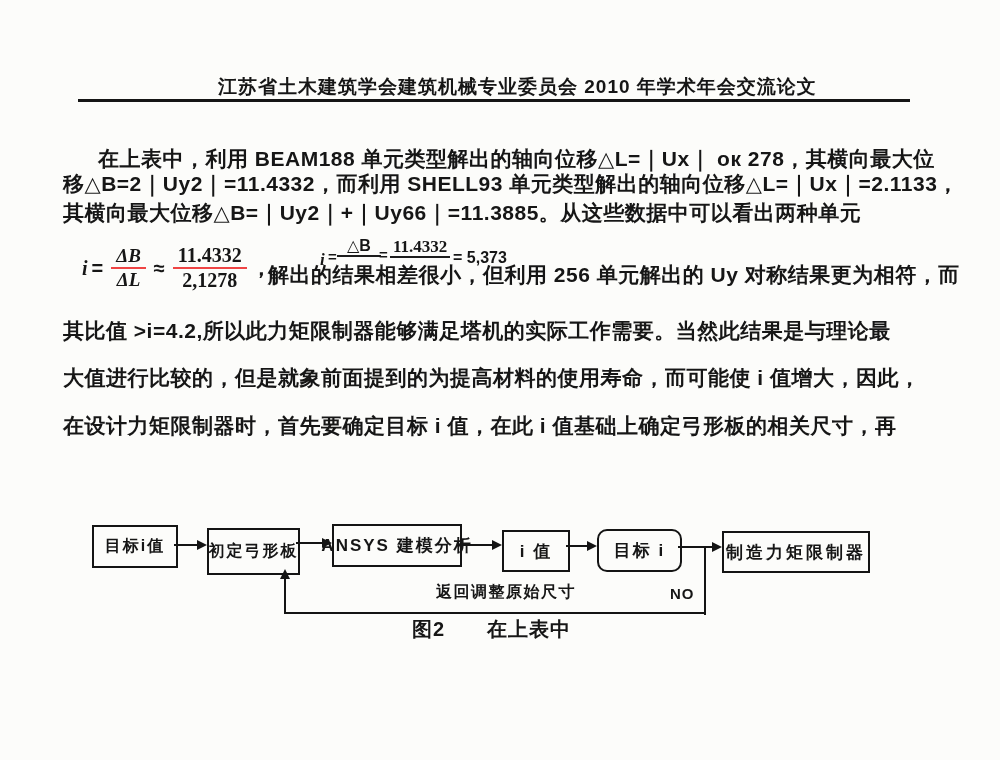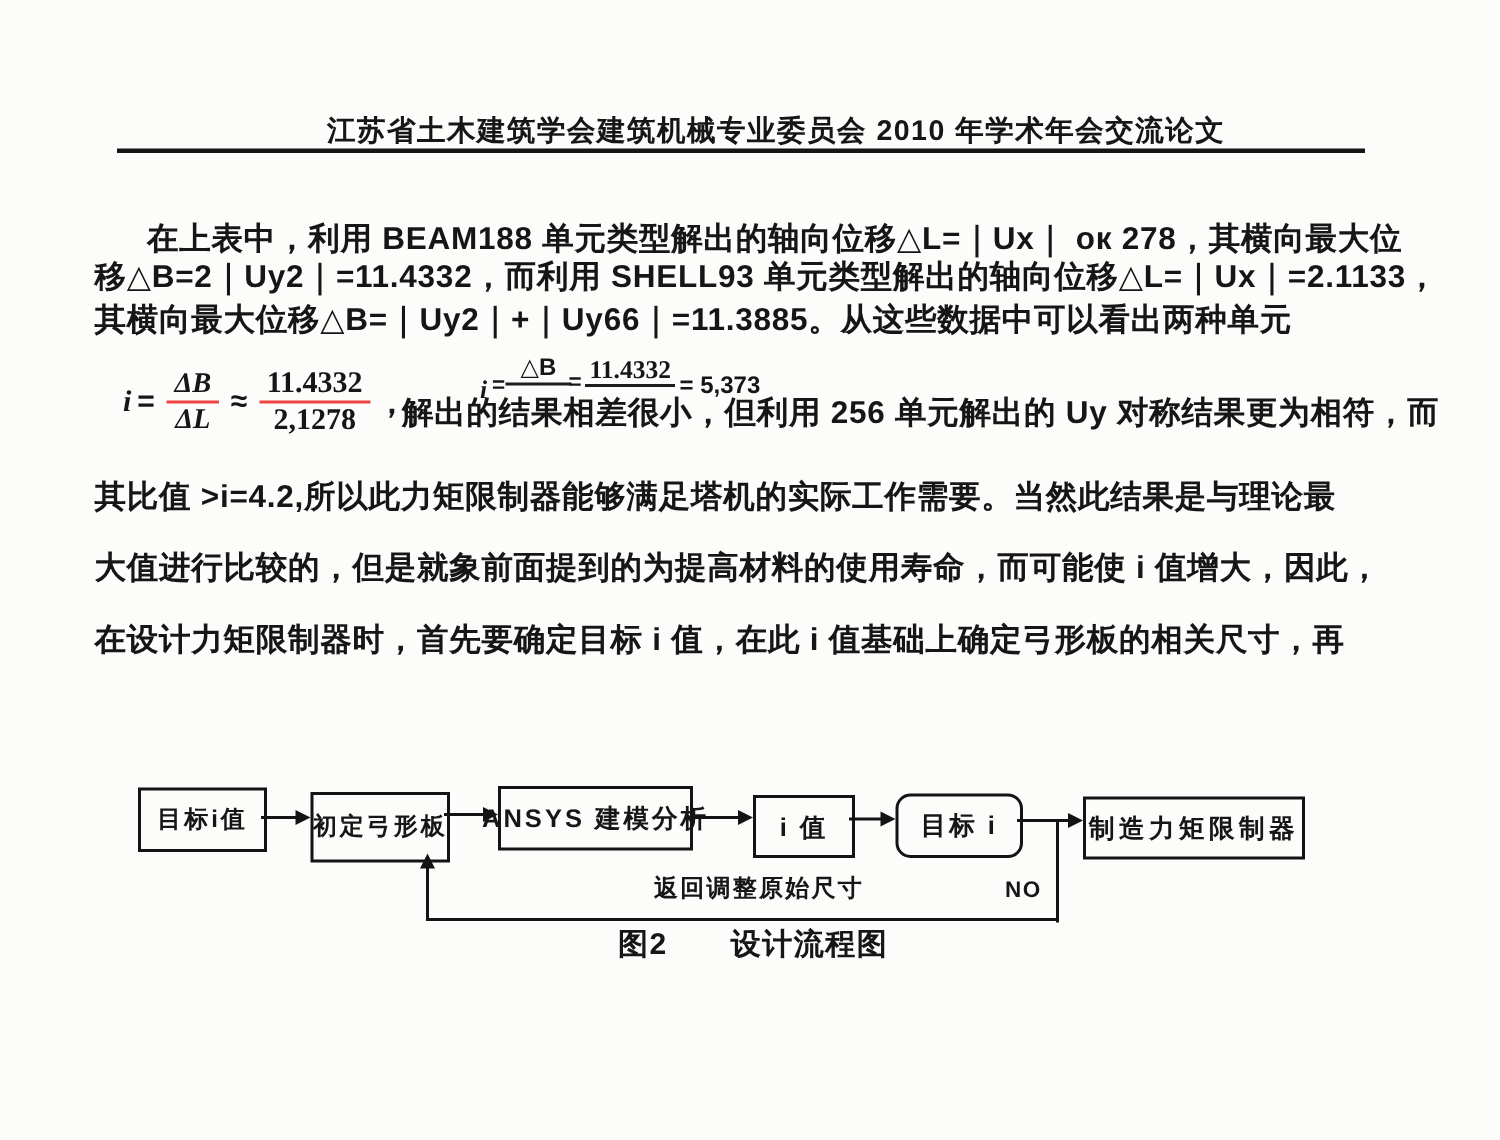--- a/index.html
+++ b/index.html
@@ -107,17 +107,17 @@
     <div class="hline" style="left:678px;top:546px;width:36px;"></div>
     <div class="ah-right" style="left:712px;top:542px;"></div>
 
     <div class="vline" style="left:704px;top:547px;height:68px;"></div>
     <div class="hline" style="left:284px;top:612px;width:422px;"></div>
     <div class="vline" style="left:284px;top:578px;height:36px;"></div>
     <div class="ah-up" style="left:280px;top:569px;"></div>
 
     <div class="txt" style="left:436px;top:582px;font-size:16px;letter-spacing:1.5px;">返回调整原始尺寸</div>
     <div class="txt" style="left:670px;top:585px;font-size:15px;letter-spacing:1px;">NO</div>
-    <div class="txt" style="left:412px;top:616px;font-size:20px;letter-spacing:1px;">图2　　设计流程图</div>
+    <div class="txt" style="left:412px;top:616px;font-size:20px;letter-spacing:1px;">图2　　在上表中</div>
   </div>
 
 
 </div>
 
 </body></html>

